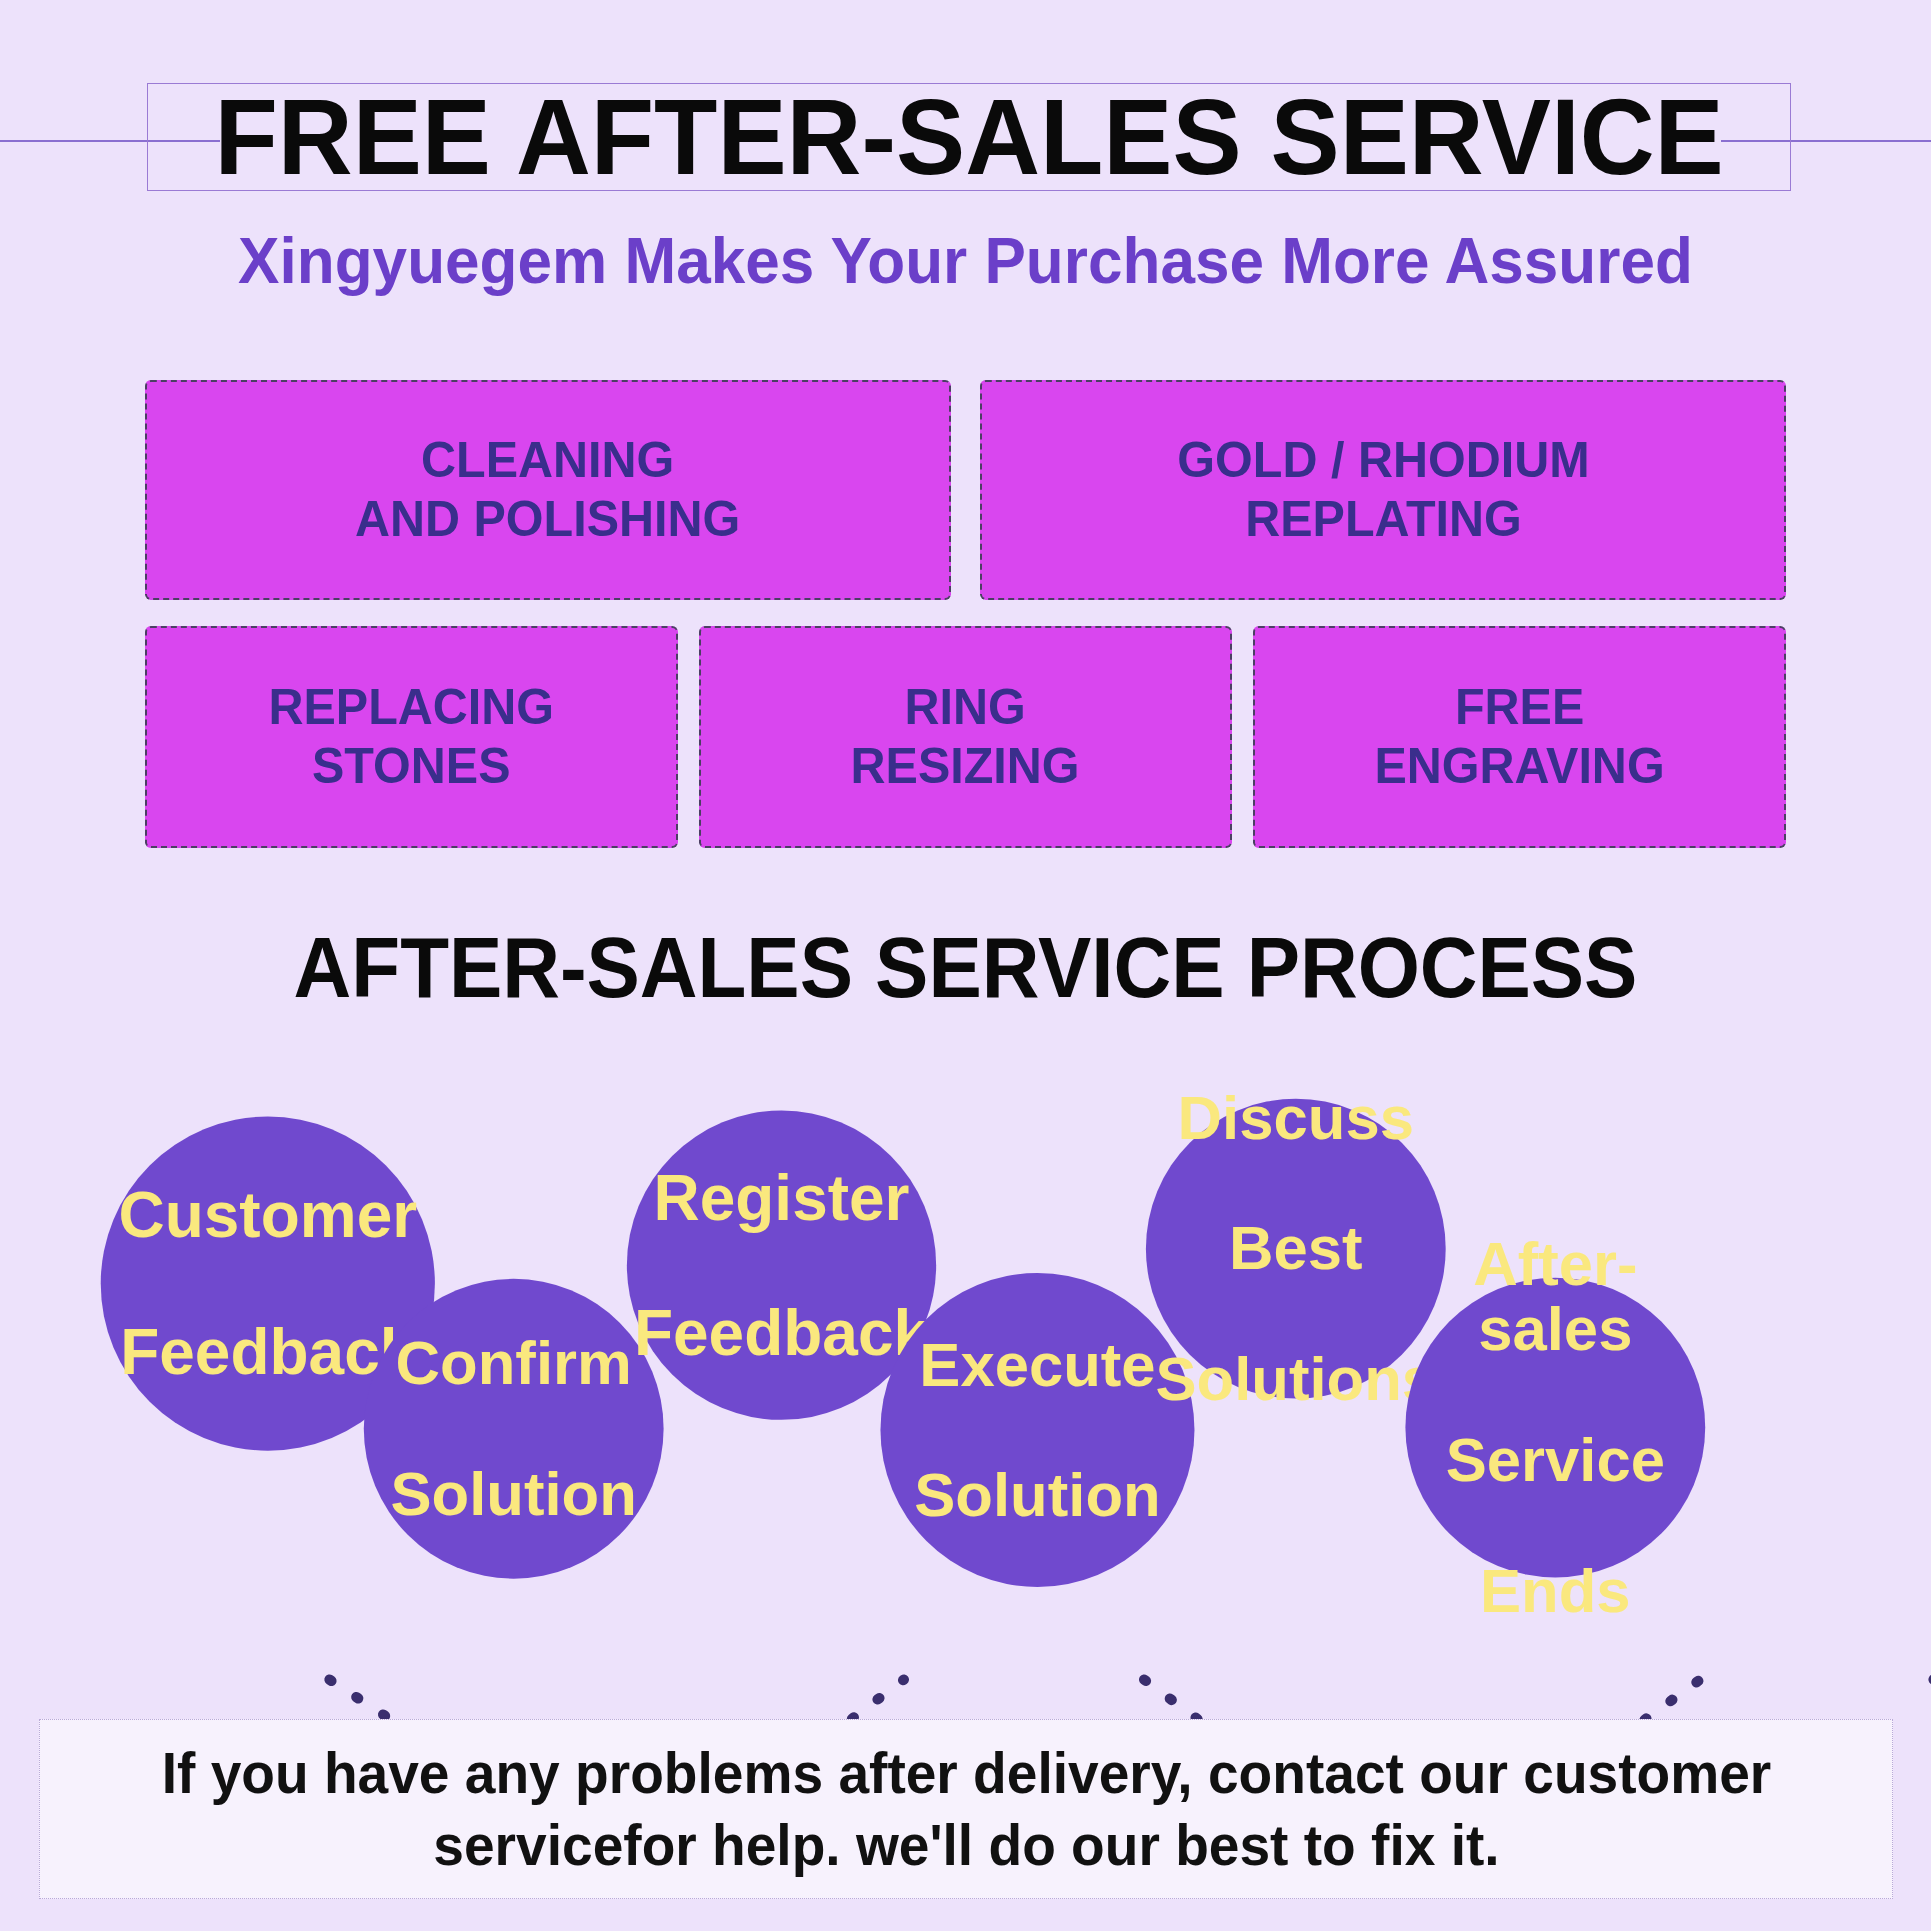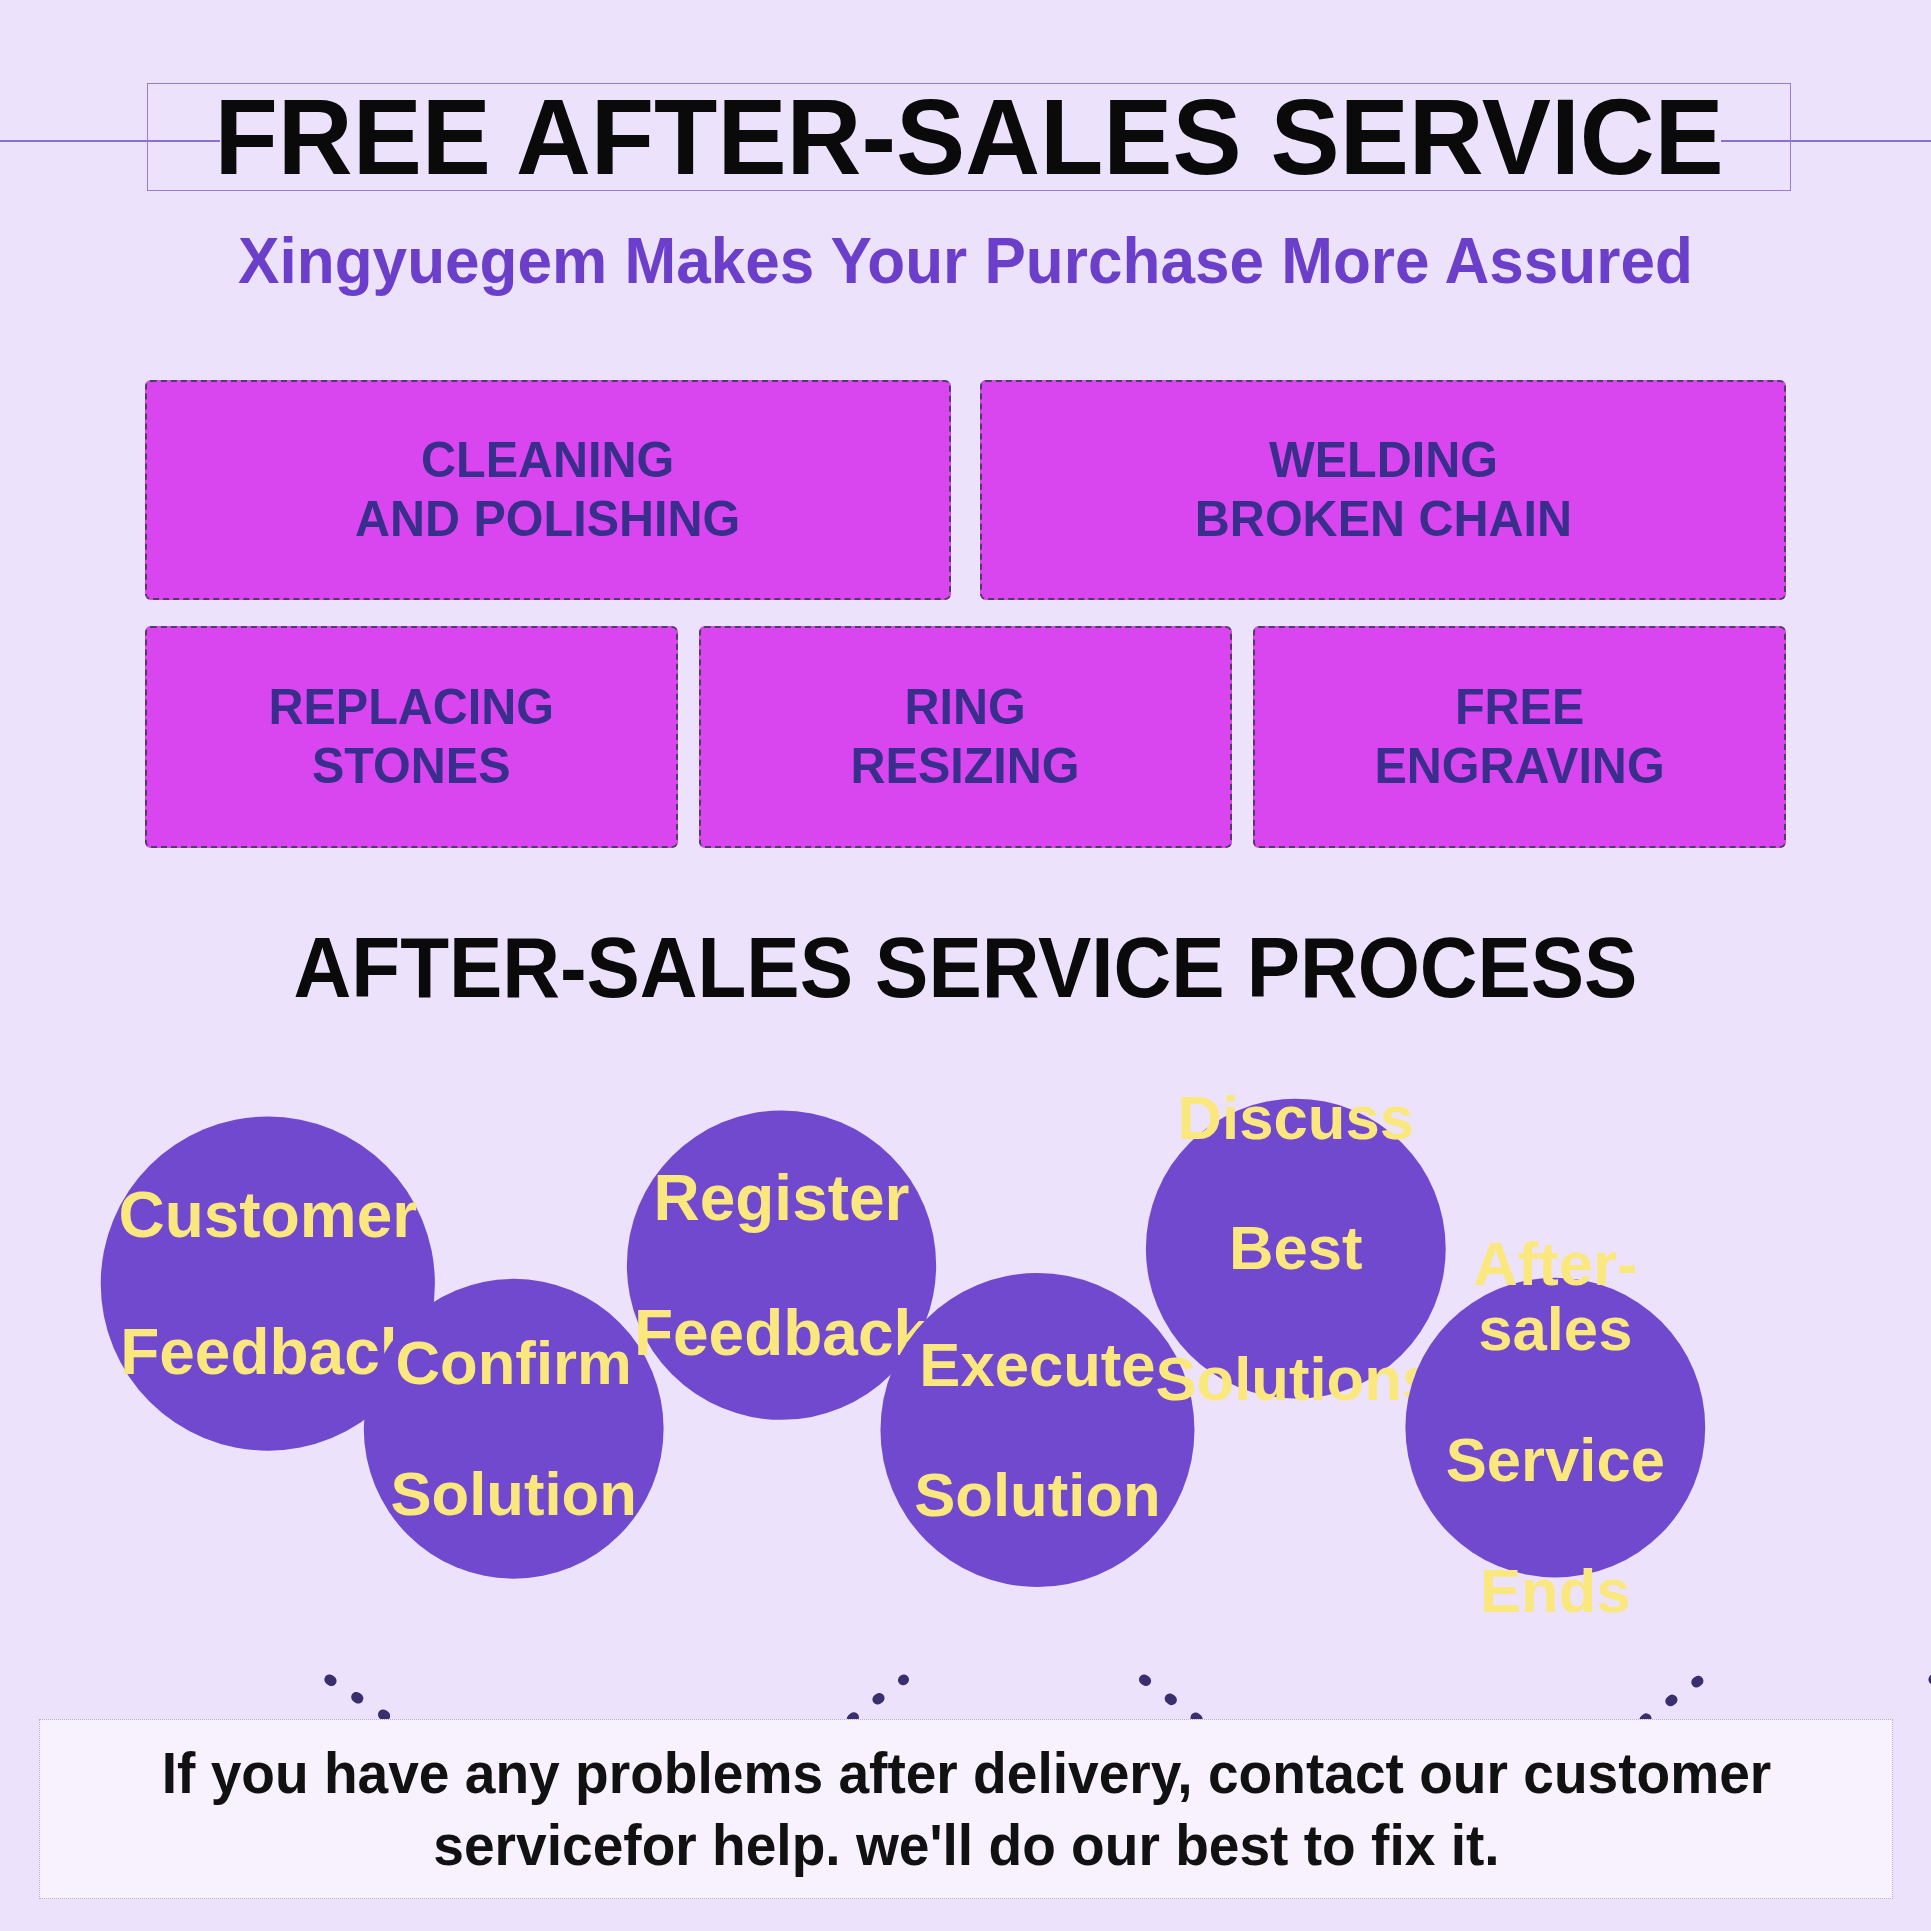--- a/index.html
+++ b/index.html
@@ -156,22 +156,22 @@
 
 <div id="svc-row-1" class="svc-row">
   <div class="svc-box">
     <div>
       <span>CLEANING</span>
       <span>AND POLISHING</span>
     </div>
   </div>
   <div class="svc-box">
     <div>
-      <span>WELDING</span>
-      <span>BROKEN CHAIN</span>
+      <span>GOLD / RHODIUM</span>
+      <span>REPLATING</span>
     </div>
   </div>
 </div>
 
 <div id="svc-row-2" class="svc-row">
   <div class="svc-box">
     <div>
       <span>REPLACING</span>
       <span>STONES</span>
     </div>

